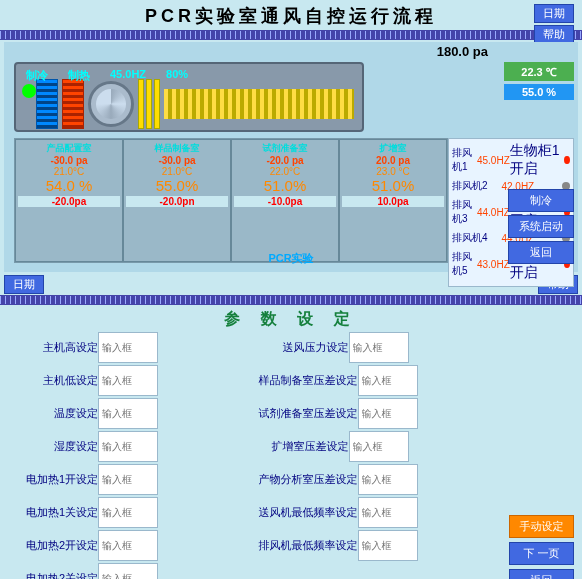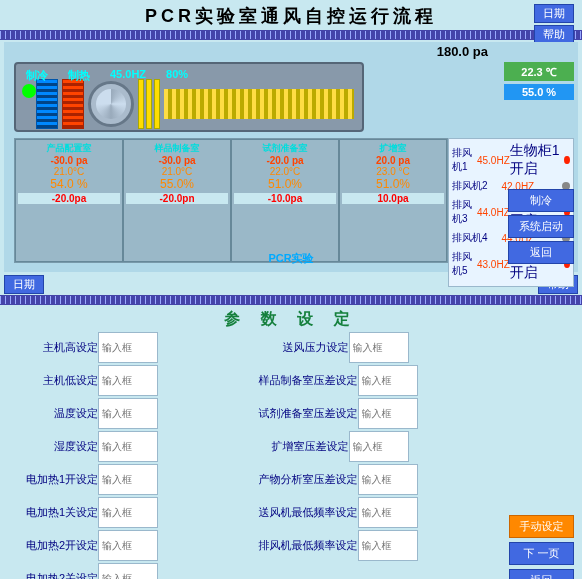--- a/index.html
+++ b/index.html
@@ -237,21 +237,21 @@
       font-weight: bold;
       text-align: center;
     }
     .room-temp {
       color: #ff8800;
       font-size: 10px;
       text-align: center;
     }
     .room-hum {
       color: #ff8800;
-      font-size: 12px;
+      font-size: 15px;
       text-align: center;
     }
     .room-diff {
       color: #ff0000;
       font-size: 10px;
       font-weight: bold;
       text-align: center;
       background: #c8e8f0;
       margin-top: 2px;
     }

